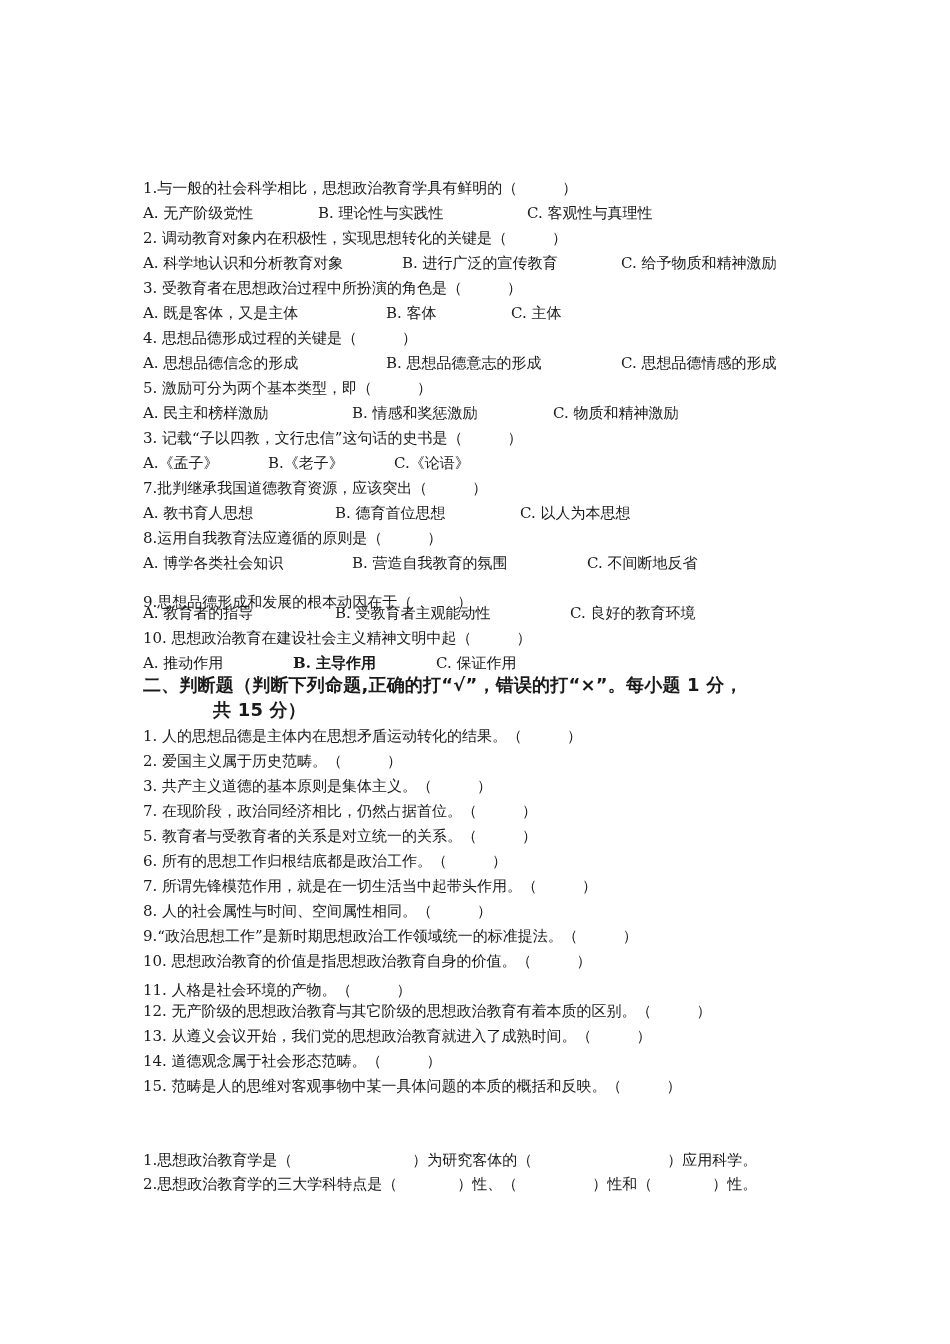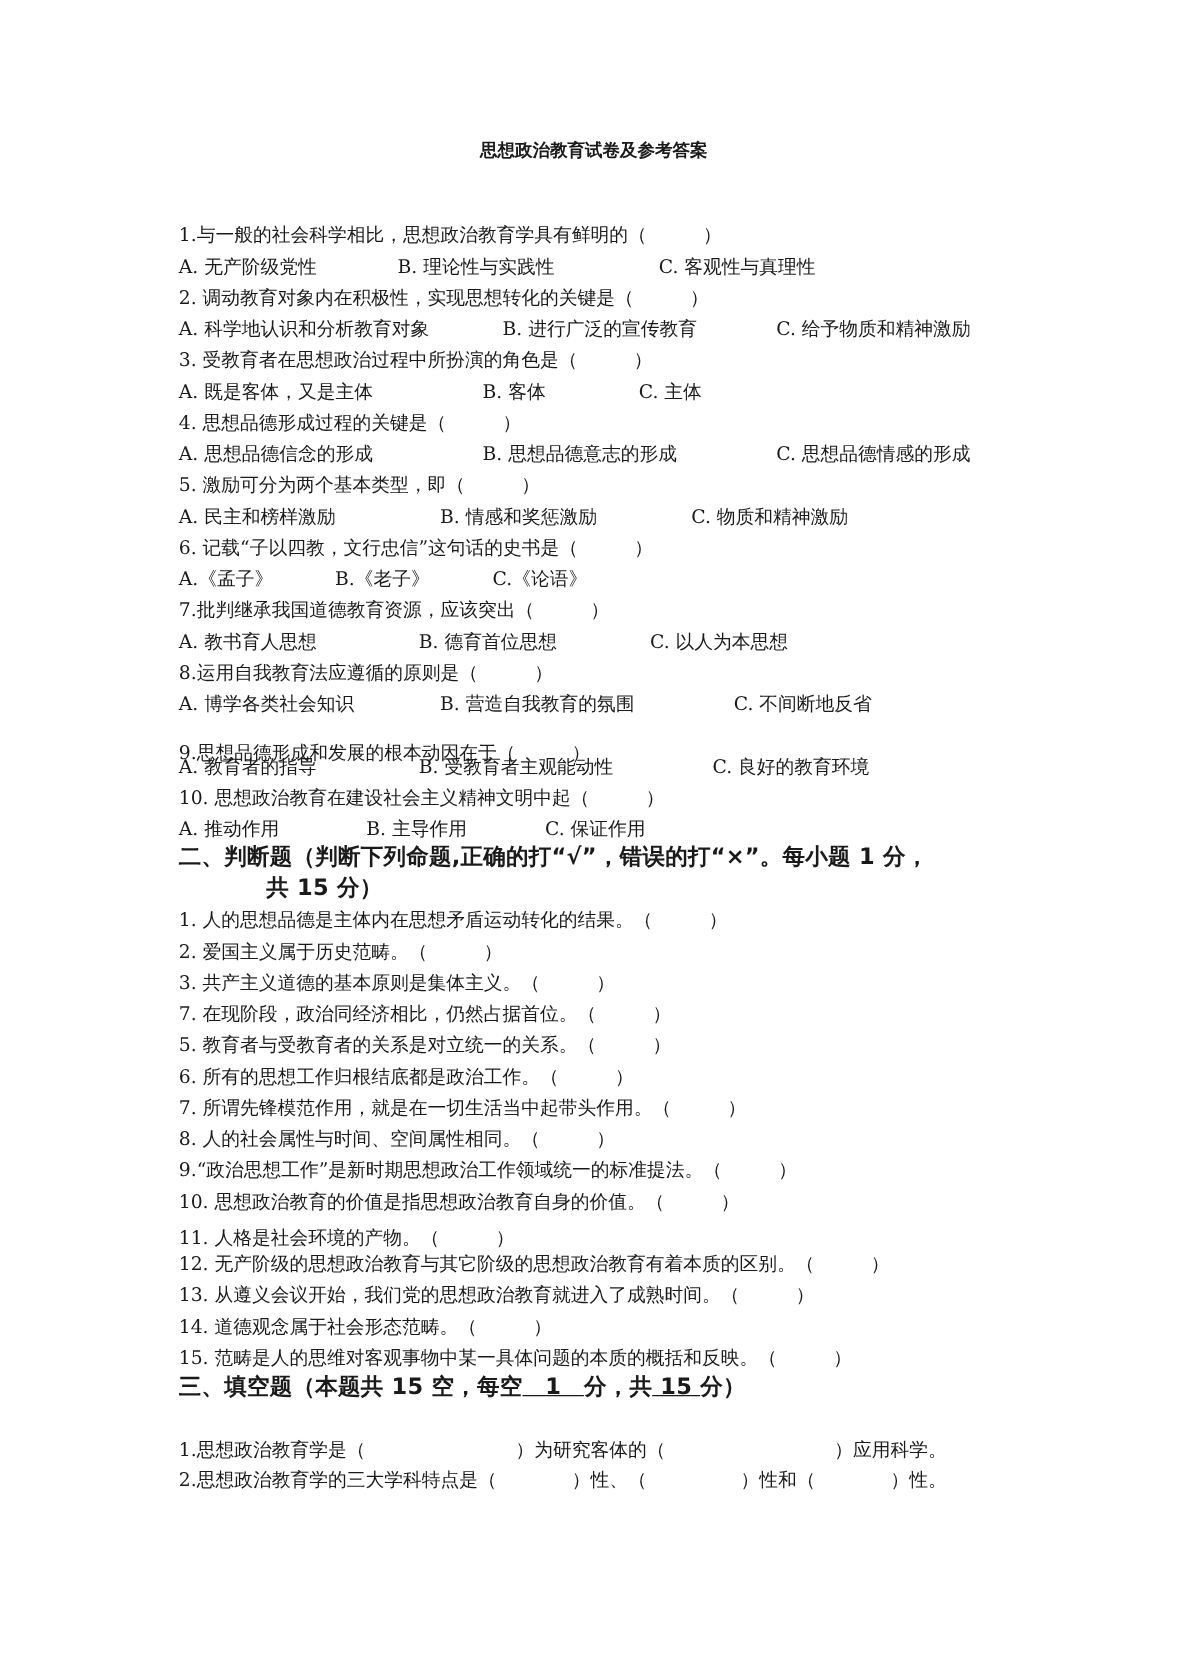--- a/index.html
+++ b/index.html
@@ -23,21 +23,20 @@
     position: absolute; left: 143px; font-size: 15px; white-space: nowrap;
     line-height: 20px;
   }
   .u { text-decoration: underline; }
 </style>
 </head>
 <body>
 
 <div class="page">
 
-  <div class="title">思想政治教育试卷及参考答案</div>
 
 
   <div id="s1">
       <div class="line" style="top: 178px;">1.与一般的社会科学相比，思想政治教育学具有鲜明的（　　　）</div>
       <div class="line" style="top: 203px; left: 143px;">A. 无产阶级党性</div>
       <div class="line" style="top: 203px; left: 318px;">B. 理论性与实践性</div>
       <div class="line" style="top: 203px; left: 527px;">C. 客观性与真理性</div>
       <div class="line" style="top: 228px;">2. 调动教育对象内在积极性，实现思想转化的关键是（　　　）</div>
       <div class="line" style="top: 253px; left: 143px;">A. 科学地认识和分析教育对象</div>
       <div class="line" style="top: 253px; left: 402px;">B. 进行广泛的宣传教育</div>
@@ -47,39 +46,39 @@
       <div class="line" style="top: 303px; left: 386px;">B. 客体</div>
       <div class="line" style="top: 303px; left: 511px;">C. 主体</div>
       <div class="line" style="top: 328px;">4. 思想品德形成过程的关键是（　　　）</div>
       <div class="line" style="top: 353px; left: 143px;">A. 思想品德信念的形成</div>
       <div class="line" style="top: 353px; left: 386px;">B. 思想品德意志的形成</div>
       <div class="line" style="top: 353px; left: 621px;">C. 思想品德情感的形成</div>
       <div class="line" style="top: 378px;">5. 激励可分为两个基本类型，即（　　　）</div>
       <div class="line" style="top: 403px; left: 143px;">A. 民主和榜样激励</div>
       <div class="line" style="top: 403px; left: 352px;">B. 情感和奖惩激励</div>
       <div class="line" style="top: 403px; left: 553px;">C. 物质和精神激励</div>
-      <div class="line" style="top: 428px;">6. 记载“子以四教，文行忠信”这句话的史书是（　　　）</div>
+      <div class="line" style="top: 428px;">3. 记载“子以四教，文行忠信”这句话的史书是（　　　）</div>
       <div class="line" style="top: 453px; left: 143px;">A.《孟子》</div>
       <div class="line" style="top: 453px; left: 268px;">B.《老子》</div>
       <div class="line" style="top: 453px; left: 394px;">C.《论语》</div>
       <div class="line" style="top: 478px;">7.批判继承我国道德教育资源，应该突出（　　　）</div>
       <div class="line" style="top: 503px; left: 143px;">A. 教书育人思想</div>
       <div class="line" style="top: 503px; left: 335px;">B. 德育首位思想</div>
       <div class="line" style="top: 503px; left: 520px;">C. 以人为本思想</div>
       <div class="line" style="top: 528px;">8.运用自我教育法应遵循的原则是（　　　）</div>
       <div class="line" style="top: 553px; left: 143px;">A. 博学各类社会知识</div>
       <div class="line" style="top: 553px; left: 352px;">B. 营造自我教育的氛围</div>
       <div class="line" style="top: 553px; left: 587px;">C. 不间断地反省</div>
       <div class="line" style="top: 578px; margin-top: 14px;">9.思想品德形成和发展的根本动因在于（　　　）</div>
       <div class="line" style="top: 603px; left: 143px;">A. 教育者的指导</div>
       <div class="line" style="top: 603px; left: 335px;">B. 受教育者主观能动性</div>
       <div class="line" style="top: 603px; left: 570px;">C. 良好的教育环境</div>
       <div class="line" style="top: 628px;">10. 思想政治教育在建设社会主义精神文明中起（　　　）</div>
       <div class="line" style="top: 653px; left: 143px;">A. 推动作用</div>
-      <div class="line" style="top: 653px; left: 293px;">B. 主导作用</div>
+      <div class="line" style="top: 653px; left: 293px; font-weight: bold;">B. 主导作用</div>
       <div class="line" style="top: 653px; left: 436px;">C. 保证作用</div>
     </div>
 
   <div class="sec-head" style="top:673px;">
     <span>二、判断题</span><span>（判断下列命题,正确的打“√”，错误的打“×”。每小题 1 分，</span>
   </div>
   <div class="sec-head" style="top:698px; left:176px;margin-left:37px;">共 15 分）</div>
 
   <div id="s2">
       <div class="line" style="top: 726px;">1. 人的思想品德是主体内在思想矛盾运动转化的结果。（　　　）</div>
@@ -92,21 +91,18 @@
       <div class="line" style="top: 901px;">8. 人的社会属性与时间、空间属性相同。（　　　）</div>
       <div class="line" style="top: 926px;">9.“政治思想工作”是新时期思想政治工作领域统一的标准提法。（　　　）</div>
       <div class="line" style="top: 951px;">10. 思想政治教育的价值是指思想政治教育自身的价值。（　　　）</div>
       <div class="line" style="top: 980px;">11. 人格是社会环境的产物。（　　　）</div>
       <div class="line" style="top: 1001px;">12. 无产阶级的思想政治教育与其它阶级的思想政治教育有着本质的区别。（　　　）</div>
       <div class="line" style="top: 1026px;">13. 从遵义会议开始，我们党的思想政治教育就进入了成熟时间。（　　　）</div>
       <div class="line" style="top: 1051px;">14. 道德观念属于社会形态范畴。（　　　）</div>
       <div class="line" style="top: 1076px;">15. 范畴是人的思维对客观事物中某一具体问题的本质的概括和反映。（　　　）</div>
     </div>
 
-  <div class="sec-head" style="top:1097px;">
-    <span>三、填空题</span><span>（本题共 15 空，每空</span><span class="u">　1　</span><span>分，共</span><span class="u"> 15 </span><span>分）</span>
-  </div>
 
   <div id="s3">
       <div class="line" style="top: 1150px;">1.思想政治教育学是（　　　　　　　　）为研究客体的（　　　　　　　　　）应用科学。</div>
       <div class="line" style="top: 1174px;">2.思想政治教育学的三大学科特点是（　　　　）性、（　　　　　）性和（　　　　）性。</div>
     </div>
 </div>
 
 </body></html>

